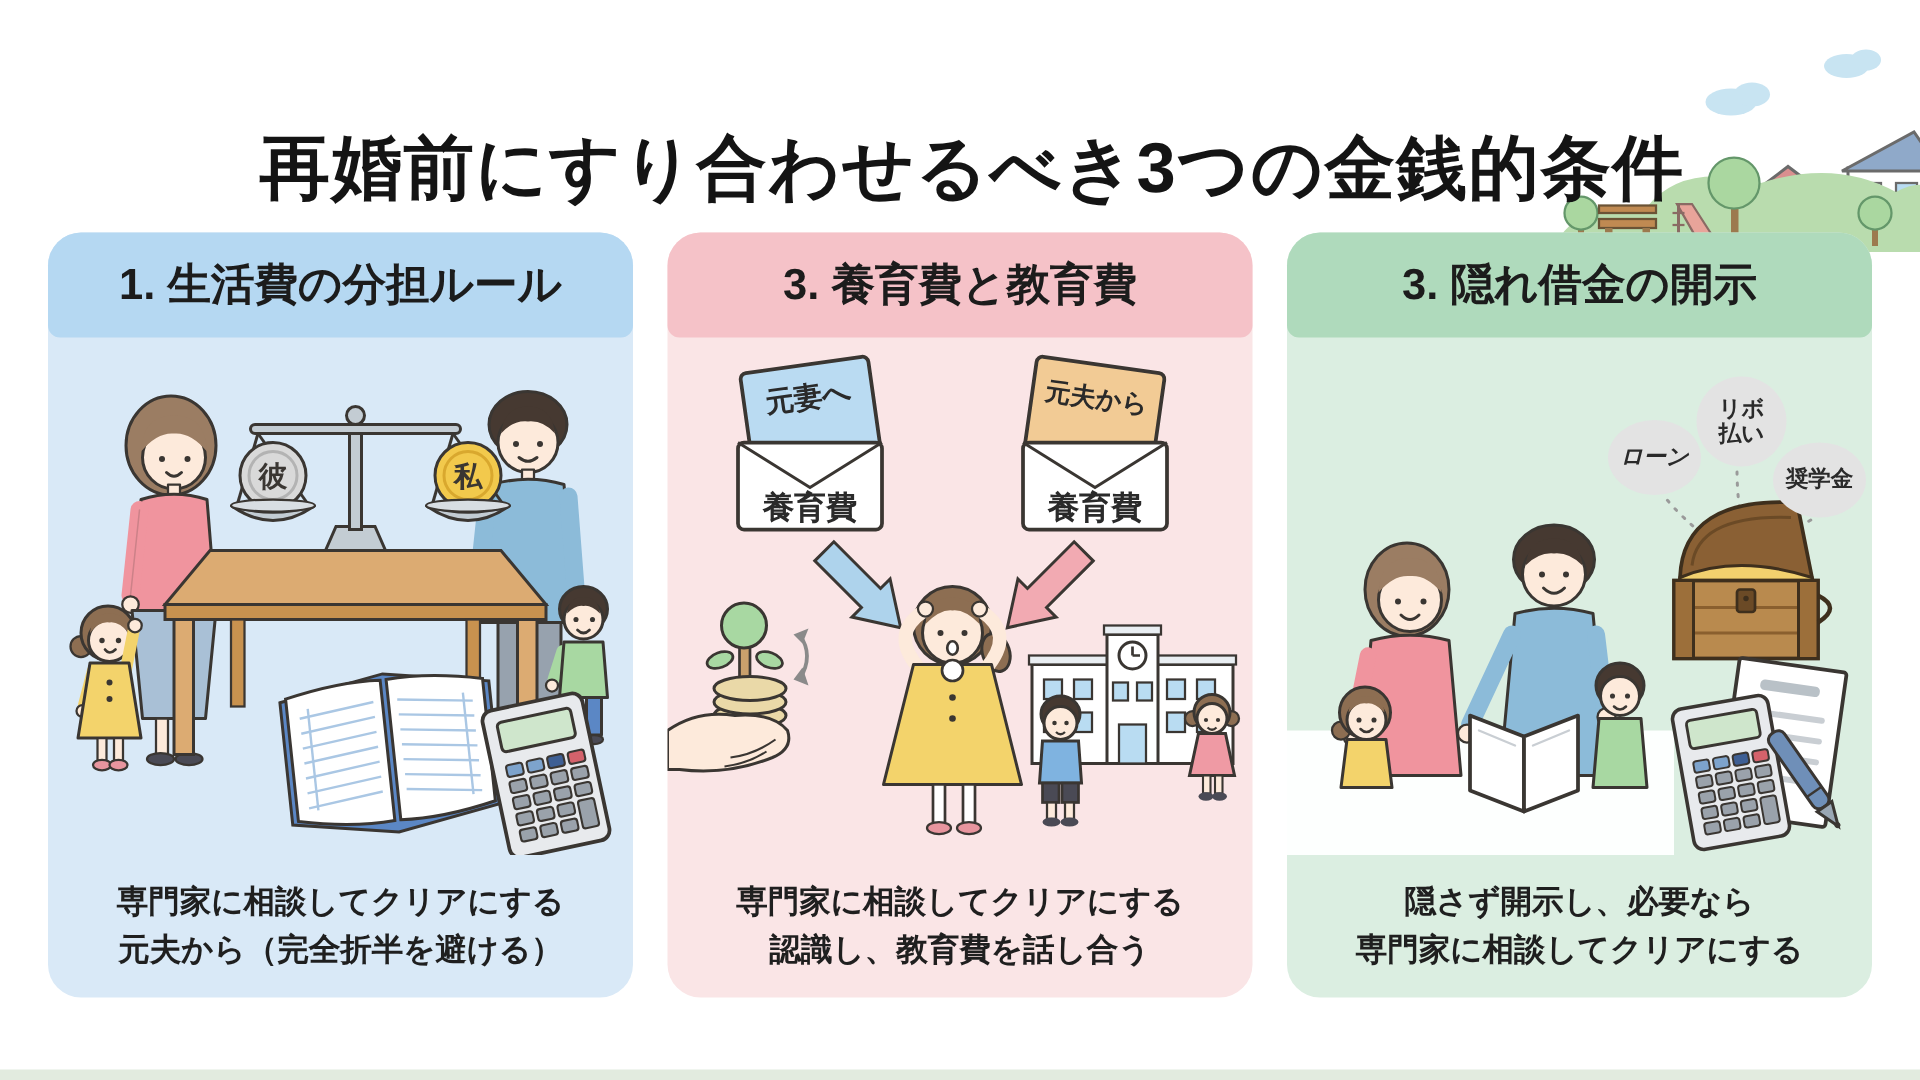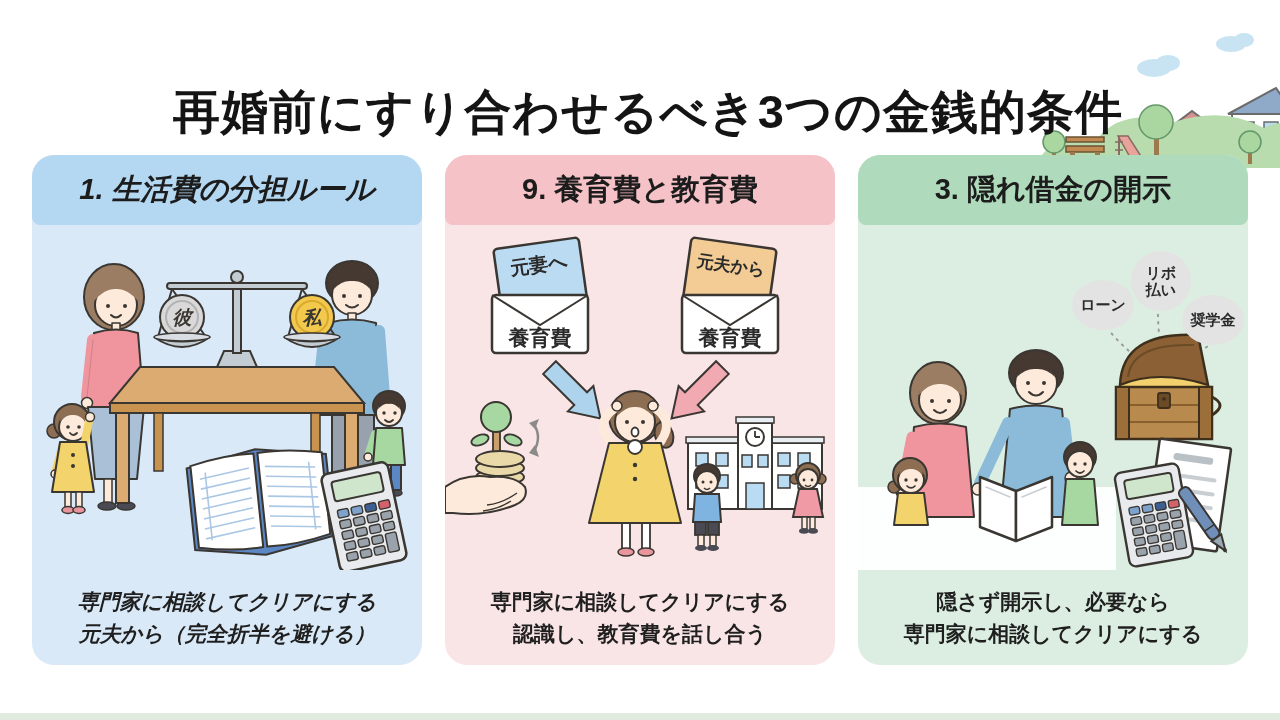--- a/index.html
+++ b/index.html
@@ -2,36 +2,36 @@
 <html><head>
 <meta charset="utf-8">
 <style>
   html,body{margin:0;padding:0;background:#ffffff;}
   .stage{position:relative;width:1280px;height:720px;background:#ffffff;overflow:hidden;
          font-family:"Liberation Sans","DejaVu Sans",sans-serif;padding-left:16px;}
   .title{position:absolute;top:50px;left:0;width:100%;text-align:center;z-index:3;
          font-size:47px;font-weight:900;color:#141414;letter-spacing:1px;}
   .deco{position:absolute;top:18px;right:0;z-index:1;}
   .panel{position:absolute;top:155px;width:390px;height:510px;border-radius:22px;z-index:2;}
-  .p1{left:32px;background:#d9e9f7;font-style:italic;}
+  .p1{left:32px;background:#d9e9f7;}
   .p2{left:445px;background:#fae5e6;}
   .p3{left:858px;background:#dbeee1;}
   .panel-h{position:absolute;top:0;left:0;right:0;height:70px;border-radius:22px 22px 8px 8px;
            display:flex;align-items:center;justify-content:center;
            font-size:29px;font-weight:800;color:#1c1c1c;}
   .p1 .panel-h{background:#b5d8f2;}
   .p2 .panel-h{background:#f5c2c8;}
   .p3 .panel-h{background:#afdabc;}
   .illus{position:absolute;top:70px;left:0;width:390px;height:345px;}
   .cap{position:absolute;left:6px;right:6px;bottom:14px;text-align:center;
        font-weight:700;font-size:21px;line-height:1.55;color:#1f1f1f;}
   .bubble{position:absolute;background:#e3e3e3;border-radius:50%;display:flex;
           align-items:center;justify-content:center;text-align:center;
           font-weight:700;font-size:15px;line-height:1.15;color:#2a2a2a;}
-  .bub-loan{left:214px;top:55px;width:62px;height:50px;}
+  .bub-loan{left:214px;top:55px;width:62px;height:50px;font-style:italic;}
   .bub-ribo{left:273px;top:26px;width:60px;height:60px;}
   .bub-ribo span{display:block;width:34px;}
   .bub-scholar{left:324px;top:70px;width:62px;height:50px;}
   .bottom-strip{position:absolute;left:0;bottom:0;width:100%;height:7px;background:#e2ebdf;z-index:0;}
   svg text{font-family:"Liberation Sans","DejaVu Sans",sans-serif;}
 </style>
 </head>
 <body>
 
 <div class="stage">
@@ -245,21 +245,21 @@
         </g>
       </svg>
     </div>
     <div class="cap">
       <div>専門家に相談してクリアにする</div>
       <div>元夫から（完全折半を避ける）</div>
     </div>
   </section>
 
   <section class="panel p2">
-    <div class="panel-h">9. 養育費と教育費</div>
+    <div class="panel-h">3. 養育費と教育費</div>
     <div class="illus">
       <svg width="390" height="345" viewBox="0 0 390 345">
 
         <g transform="translate(95,48)">
           <g transform="rotate(-8)">
             <rect x="-43" y="-30" width="86" height="62" rx="4" fill="#badbf2" stroke="#3a3632" stroke-width="2.5"></rect>
             <text x="0" y="-2" text-anchor="middle" font-size="19" font-weight="700" fill="#2a2a2a">元妻へ</text>
           </g>
           <rect x="-48" y="22" width="96" height="58" rx="4" fill="#ffffff" stroke="#3a3632" stroke-width="2.5"></rect>
           <path d="M-48,22 L0,52 L48,22" fill="none" stroke="#3a3632" stroke-width="2"></path>

